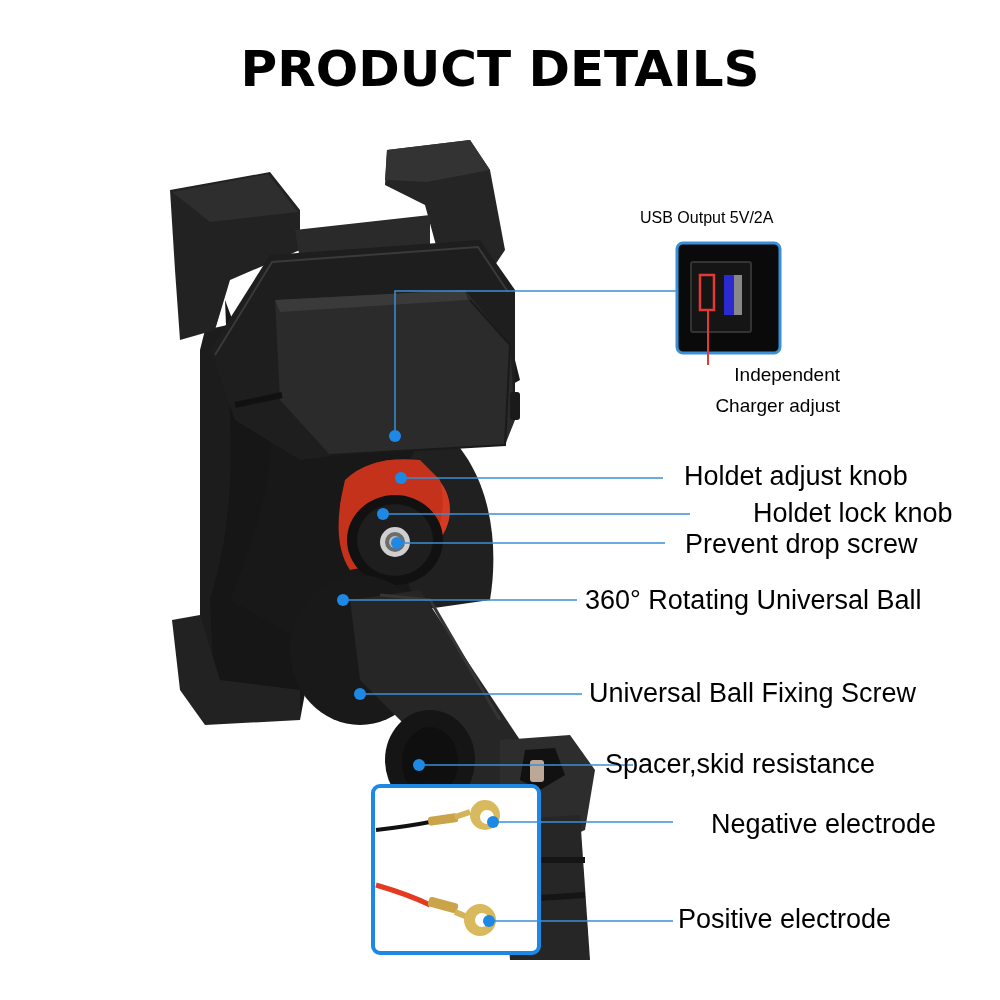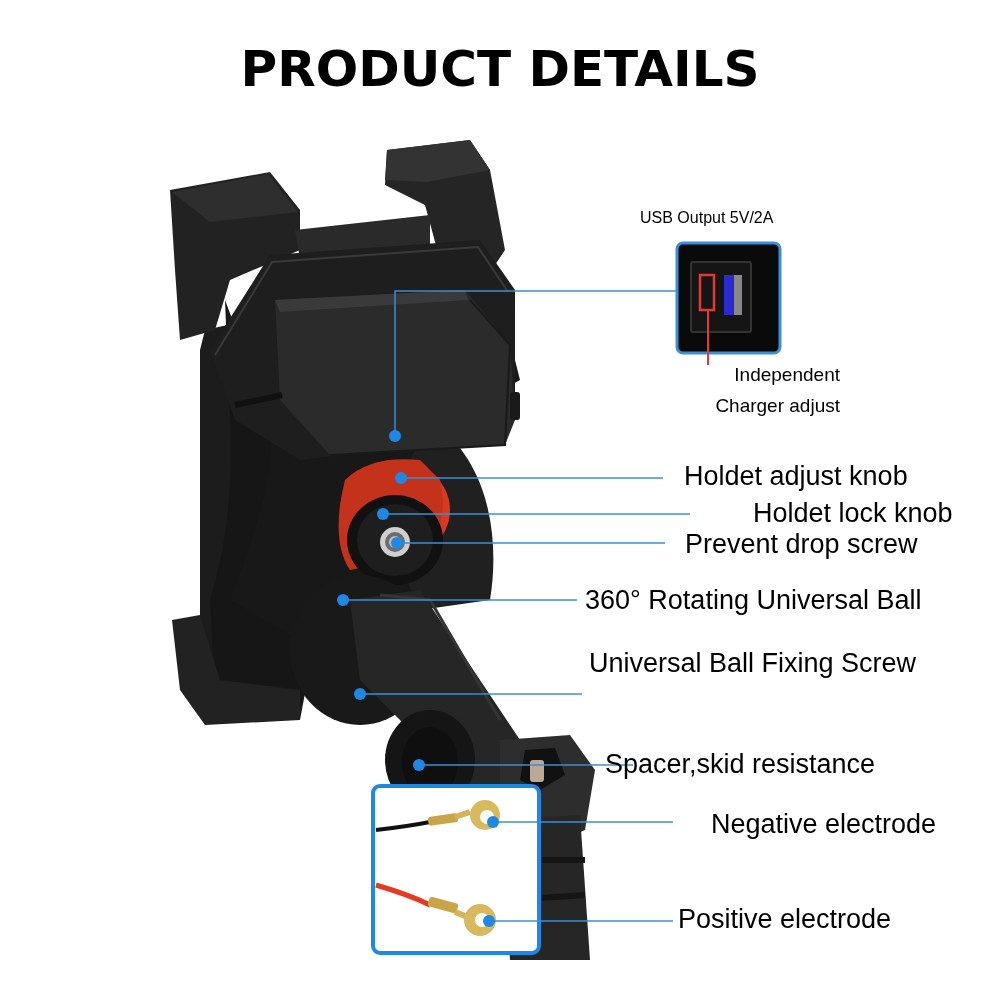--- a/index.html
+++ b/index.html
@@ -117,16 +117,16 @@
 </svg>
 
 <div class="usb-title">USB Output 5V/2A</div>
 <div class="ind" style="top:364px;">Independent</div>
 <div class="ind" style="top:395px;">Charger adjust</div>
 
 <div class="label" style="left:684px; top:464px;">Holdet adjust knob</div>
 <div class="label" style="left:705px; top:501px;margin-left:48px;">Holdet lock knob</div>
 <div class="label" style="left:675px; top:532px;margin-left:10px;">Prevent drop screw</div>
 <div class="label" style="left:585px; top:588px;">360° Rotating Universal Ball</div>
-<div class="label" style="left:589px; top:651px;">Universal Ball Fixing Screw</div>
+<div class="label" style="left:589px; top:681px;">Universal Ball Fixing Screw</div>
 <div class="label" style="left:605px; top:752px;">Spacer,skid resistance</div>
 <div class="label" style="left:678px; top:812px;margin-left:33px;">Negative electrode</div>
 <div class="label" style="left:678px; top:907px;text-align:center;">Positive electrode</div>
 
 </body></html>

